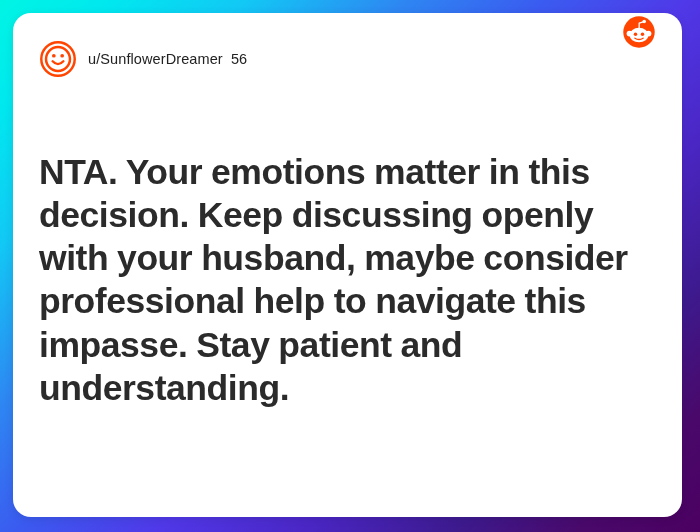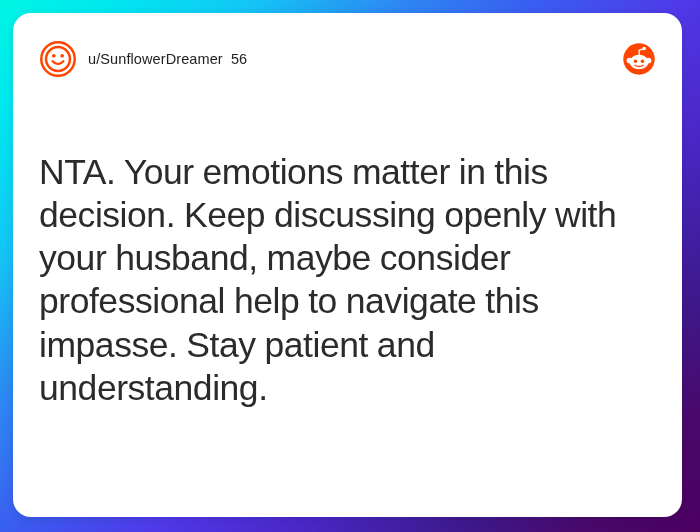--- a/index.html
+++ b/index.html
@@ -45,21 +45,20 @@
   }
 
   
   #card-header {
     position: absolute;
     left: 0;
     top: 0;
     right: 0;
     height: 90px;
     display: flex;
-    align-items: center;
     padding: 2px 26px 0 26px;
     box-sizing: border-box;
   }
 
   #user-block {
     display: flex;
     align-items: center;
     gap: 11px;
     flex: 1 1 auto;
     min-width: 0;
@@ -93,21 +92,21 @@
   #post-body {
     position: absolute;
     left: 26px;
     top: 138px;
     right: 20px;
     font-size: 35.5px;
     line-height: 1.215;
     color: #2b2b2b;
     letter-spacing: -0.45px;
     word-spacing: -0.5px;
-    font-weight: 400;
+    font-weight: 700;
     white-space: pre-wrap;
   }
 </style>
 </head>
 <body>
 
 <div id="stage">
 
   <div id="card">
 

